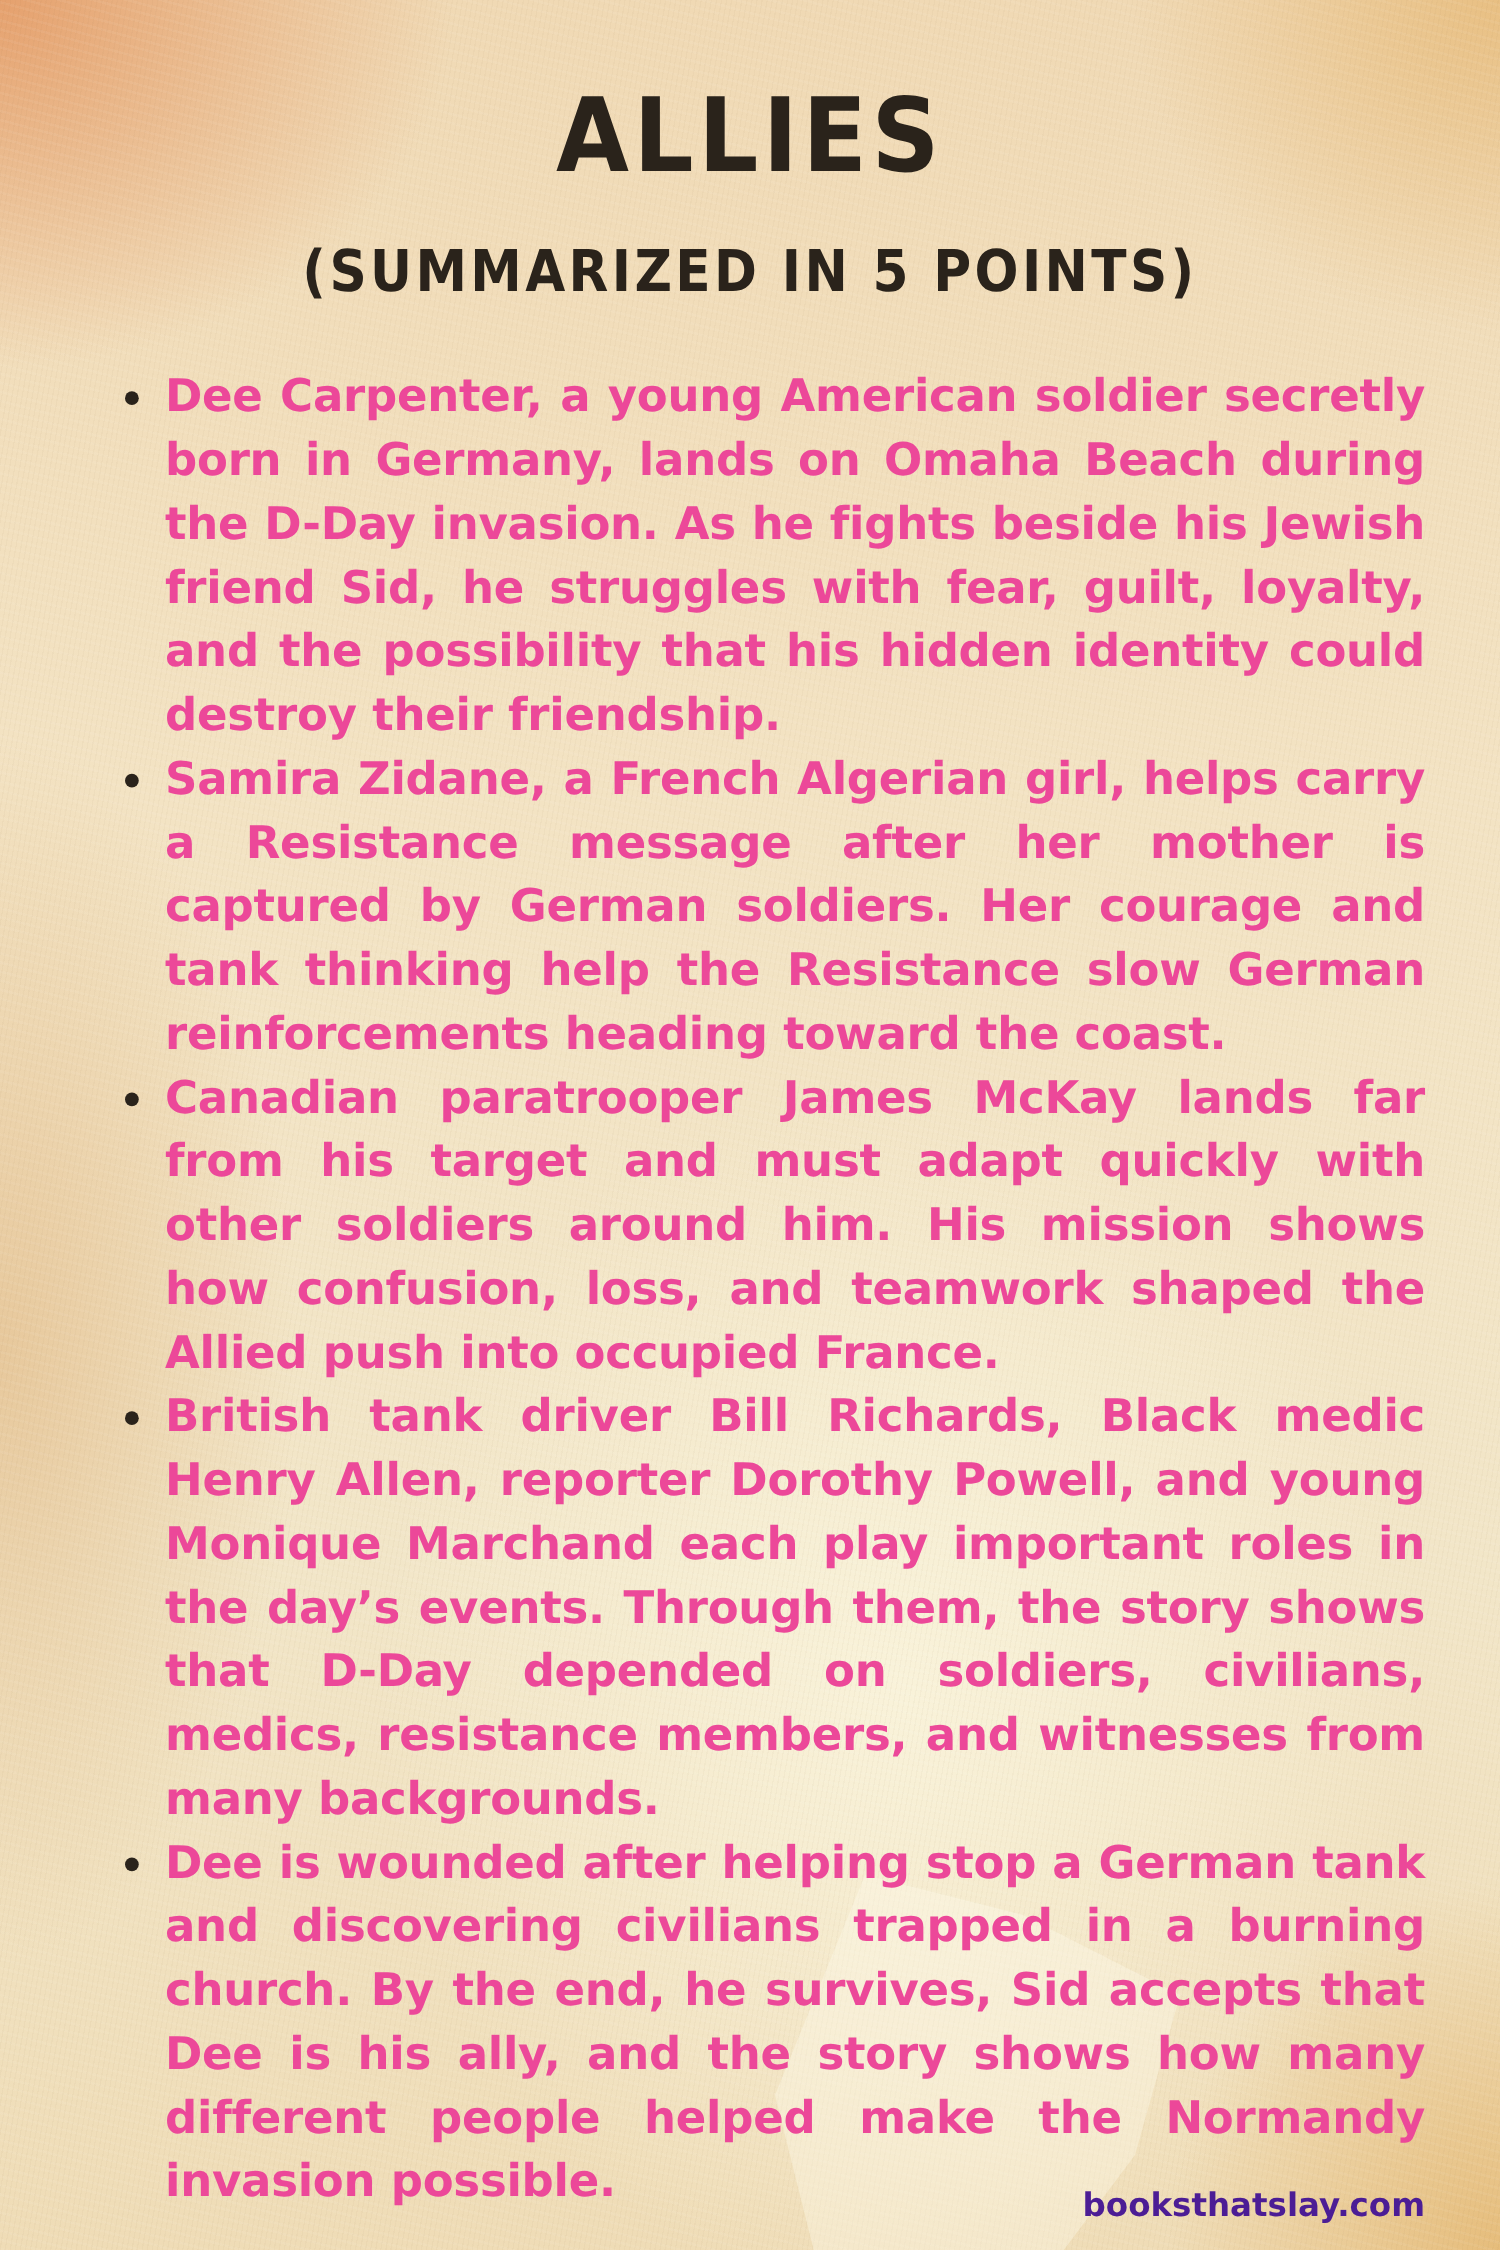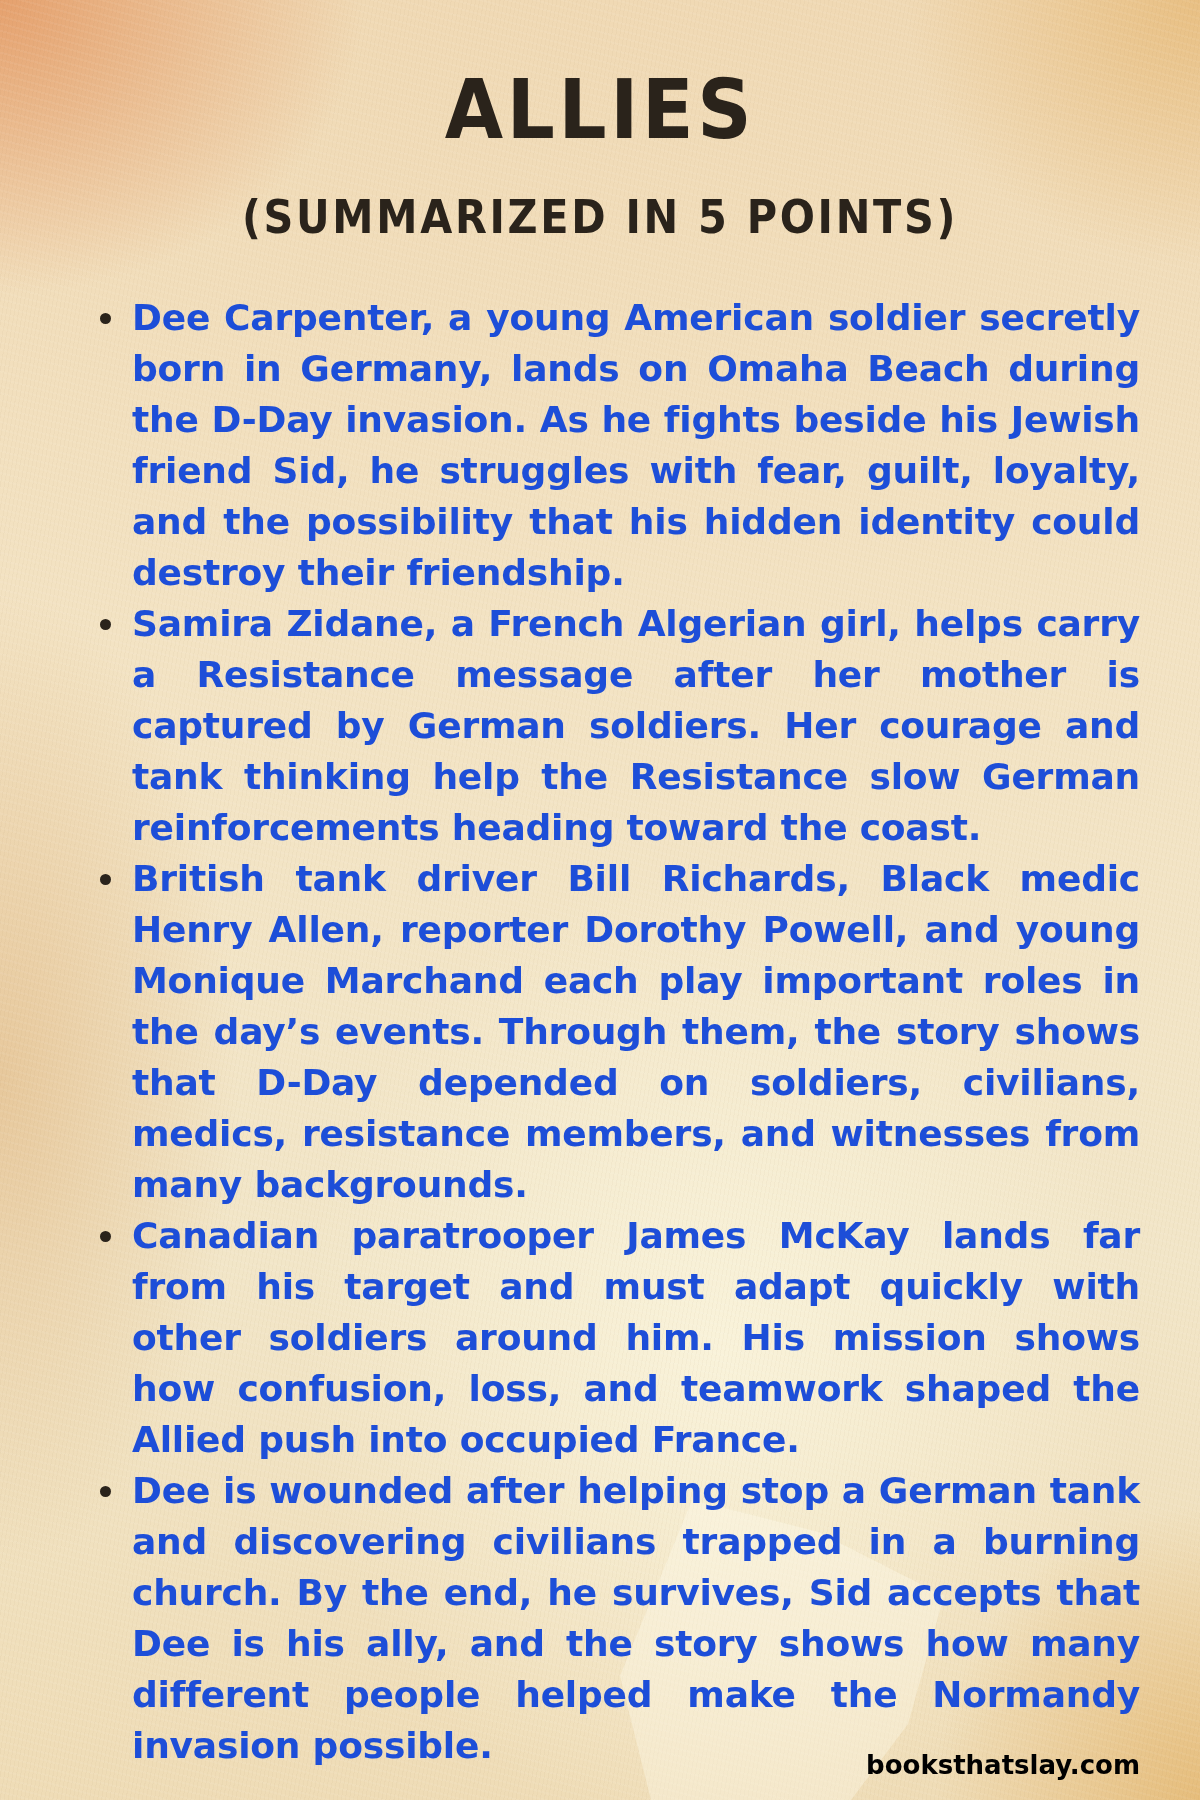--- a/index.html
+++ b/index.html
@@ -65,37 +65,37 @@
       list-style: none;
     }
     .point {
       position: relative;
       padding-left: 34px;
       font-family: "DejaVu Sans", sans-serif;
       font-weight: bold;
       font-size: 36px;
       line-height: 51px;
       text-align: justify;
-      color: #1d4ed8;
+      color: #ec4899;
       letter-spacing: -0.2px;
     }
     .bullet {
       position: absolute;
       left: 2px; top: 21px;
       width: 11px; height: 11px;
       border-radius: 50%;
       background: #2a231b;
     }
     .footer {
       position: absolute;
       right: 60px; top: 1750px;
       font-family: "DejaVu Sans", sans-serif;
       font-weight: bold;
       font-size: 26px;
-      color: #000000;
+      color: #4c1d95;
     }
   </style>
 </head>
 <body>
 
 <div class="texture"></div>
 <div class="crease"></div>
 
 <h1 class="title" style="margin:0">ALLIES</h1>
 <h2 class="subtitle" style="margin:0">(SUMMARIZED IN 5 POINTS)</h2>
@@ -104,25 +104,25 @@
   <li class="point">
     <span class="bullet"></span>
     <span>Dee Carpenter, a young American soldier secretly born in Germany, lands on Omaha Beach during the D-Day invasion. As he fights beside his Jewish friend Sid, he struggles with fear, guilt, loyalty, and the possibility that his hidden identity could destroy their friendship.</span>
   </li>
   <li class="point">
     <span class="bullet"></span>
     <span>Samira Zidane, a French Algerian girl, helps carry a Resistance message after her mother is captured by German soldiers. Her courage and tank thinking help the Resistance slow German reinforcements heading toward the coast.</span>
   </li>
   <li class="point">
     <span class="bullet"></span>
-    <span>British tank driver Bill Richards, Black medic Henry Allen, reporter Dorothy Powell, and young Monique Marchand each play important roles in the day’s events. Through them, the story shows that D-Day depended on soldiers, civilians, medics, resistance members, and witnesses from many backgrounds.</span>
+    <span>Canadian paratrooper James McKay lands far from his target and must adapt quickly with other soldiers around him. His mission shows how confusion, loss, and teamwork shaped the Allied push into occupied France.</span>
   </li>
   <li class="point">
     <span class="bullet"></span>
-    <span>Canadian paratrooper James McKay lands far from his target and must adapt quickly with other soldiers around him. His mission shows how confusion, loss, and teamwork shaped the Allied push into occupied France.</span>
+    <span>British tank driver Bill Richards, Black medic Henry Allen, reporter Dorothy Powell, and young Monique Marchand each play important roles in the day’s events. Through them, the story shows that D-Day depended on soldiers, civilians, medics, resistance members, and witnesses from many backgrounds.</span>
   </li>
   <li class="point">
     <span class="bullet"></span>
     <span>Dee is wounded after helping stop a German tank and discovering civilians trapped in a burning church. By the end, he survives, Sid accepts that Dee is his ally, and the story shows how many different people helped make the Normandy invasion possible.</span>
   </li>
 </ul>
 
 <div class="footer">booksthatslay.com</div>
 
 </body></html>

